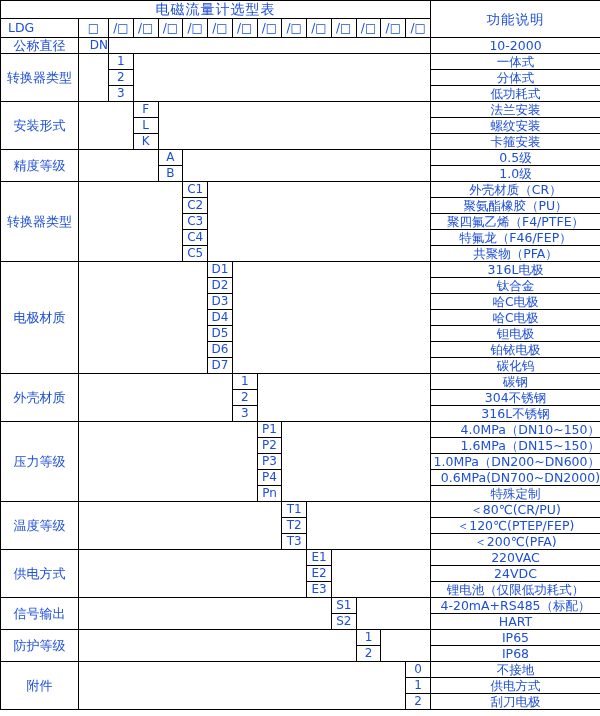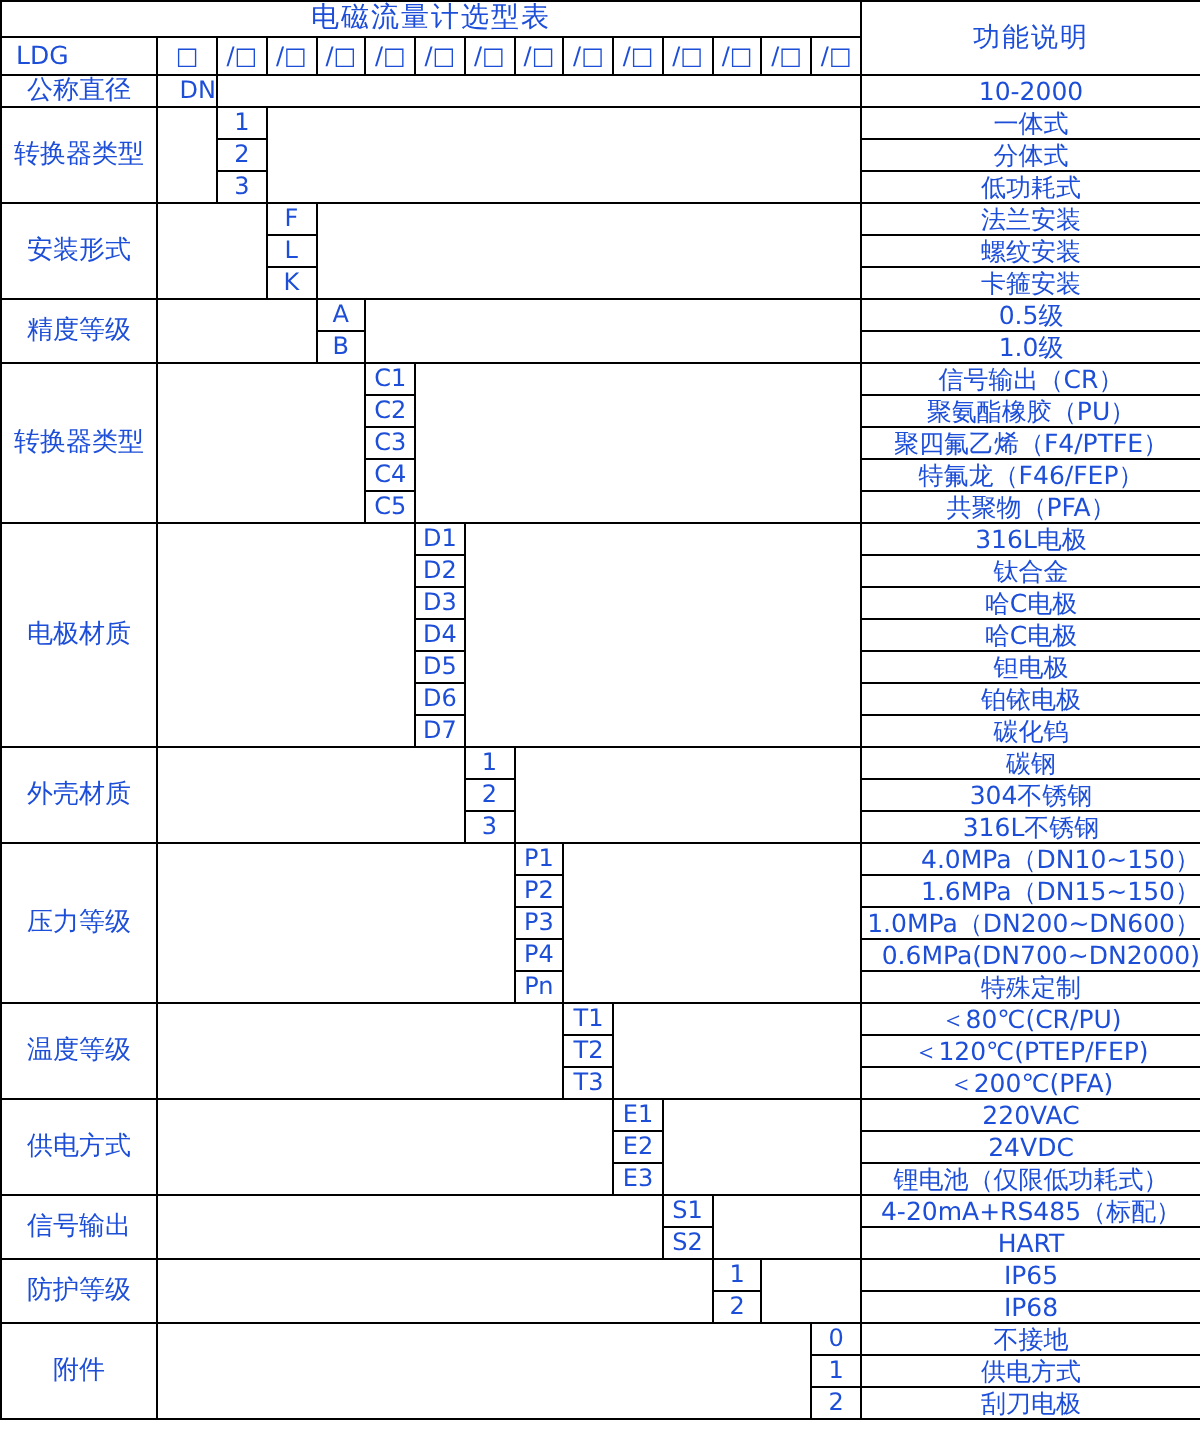--- a/index.html
+++ b/index.html
@@ -98,21 +98,21 @@
         </tr>
         <tr>
           <td class="code">B</td>
           <td class="desc">1.0级</td>
         </tr>
         <tr>
           <td class="cat" rowspan="5">转换器类型</td>
           <td class="blank" rowspan="5" colspan="4"></td>
           <td class="code">C1</td>
           <td class="blank" rowspan="5" colspan="9"></td>
-          <td class="desc">信号输出（CR）</td>
+          <td class="desc">外壳材质（CR）</td>
         </tr>
         <tr>
           <td class="code">C2</td>
           <td class="desc">聚氨酯橡胶（PU）</td>
         </tr>
         <tr>
           <td class="code">C3</td>
           <td class="desc">聚四氟乙烯（F4/PTFE）</td>
         </tr>
         <tr>

